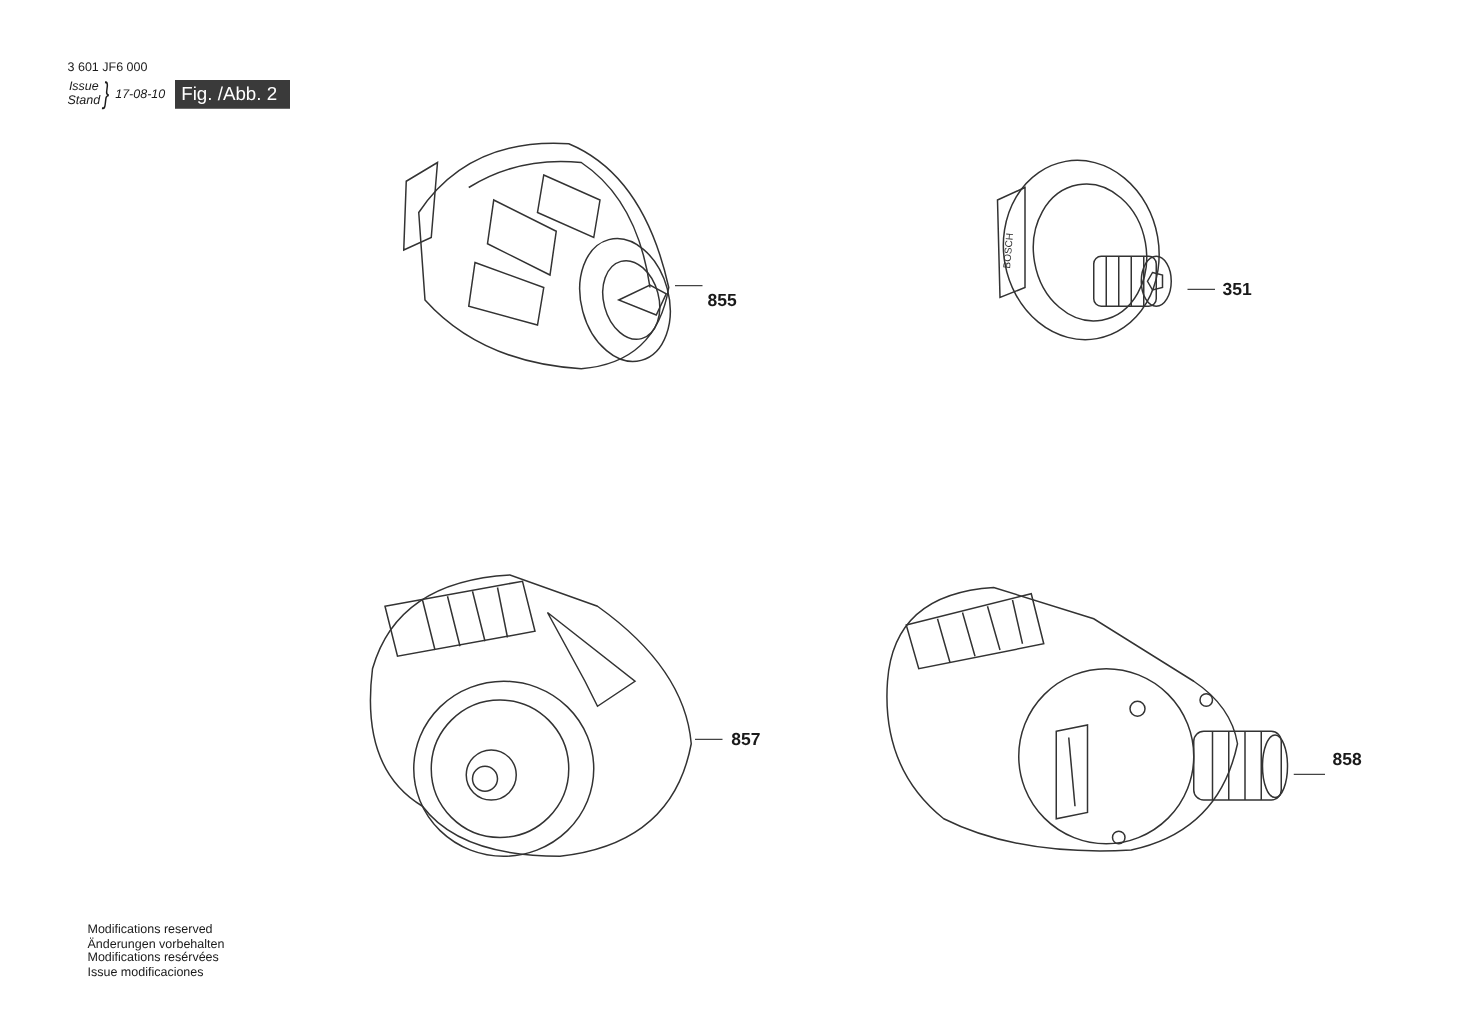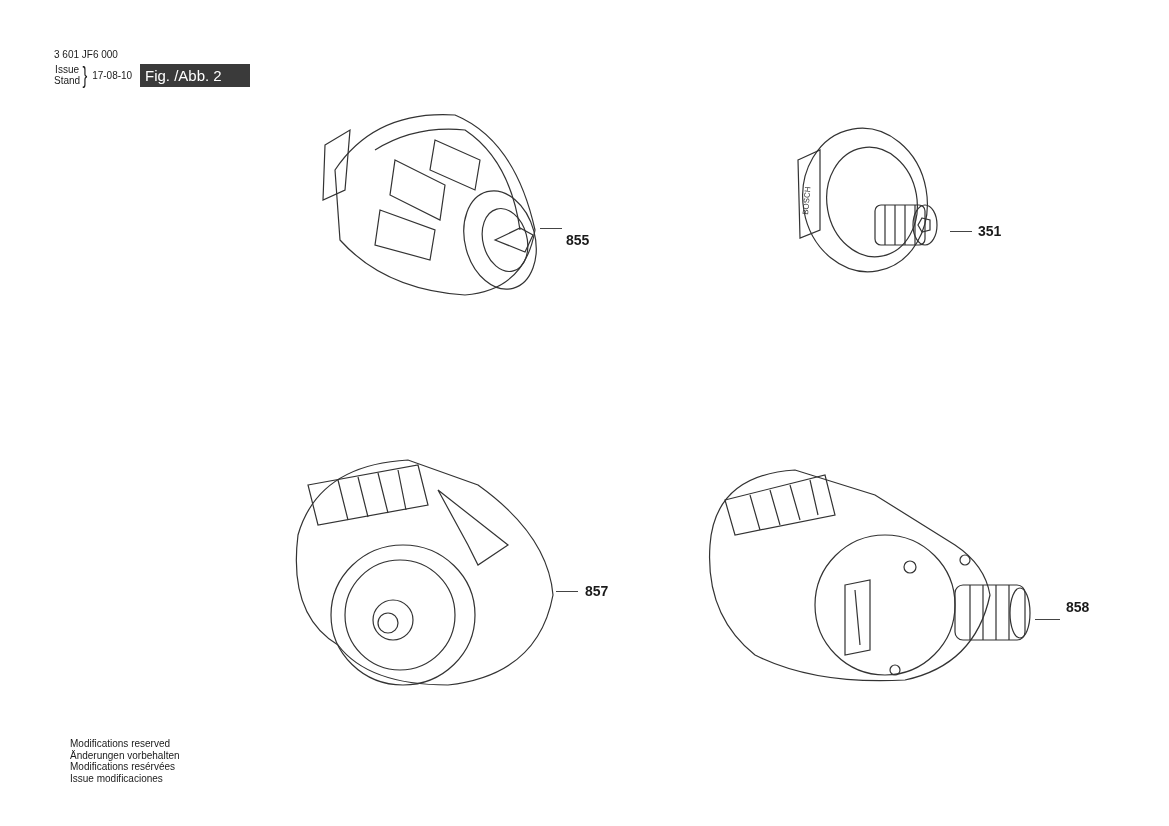--- a/index.html
+++ b/index.html
@@ -1,23 +1,23 @@
 <!DOCTYPE html>
 <html><head>
 <meta charset="utf-8">
 <style>
   html, body { margin: 0; padding: 0; background: #ffffff; }
   body { width: 1169px; height: 826px; position: relative; overflow: hidden;
          font-family: "Liberation Sans", sans-serif; color: #1a1a1a; }
   .header-code { position: absolute; left: 54px; top: 49px; font-size: 10px; }
-  .issue-block { position: absolute; left: 54px; top: 64px; display: flex; align-items: center; }
+  .issue-block { position: absolute; left: 54px; top: 64px; display: flex; align-items: center; font-style: italic; }
   .issue-labels { font-size: 10px; line-height: 11px; text-align: center; }
   .brace { font-size: 24px; line-height: 22px; margin: 0 1px 0 1px; transform: scaleX(0.6); }
   .issue-date { font-size: 10px; margin-left: 2px; }
-  .fig-box { position: absolute; left: 140px; top: 64px; width: 110px; height: 23px;
+  .fig-box { position: absolute; left: 140px; top: 64px; width: 92px; height: 23px;
              background: #3a3a3a; color: #ffffff; font-size: 15px; line-height: 23px;
              padding-left: 5px; box-sizing: border-box; }
   .footer { position: absolute; left: 54px; top: 738px; font-size: 10px; line-height: 11.5px; margin-left: 16px; }
   .part { position: absolute; }
   .part svg { display: block; }
   .label { position: absolute; font-size: 14px; font-weight: bold; }
   .leader { position: absolute; height: 1px; background: #444; }
 </style>
 </head>
 <body>

